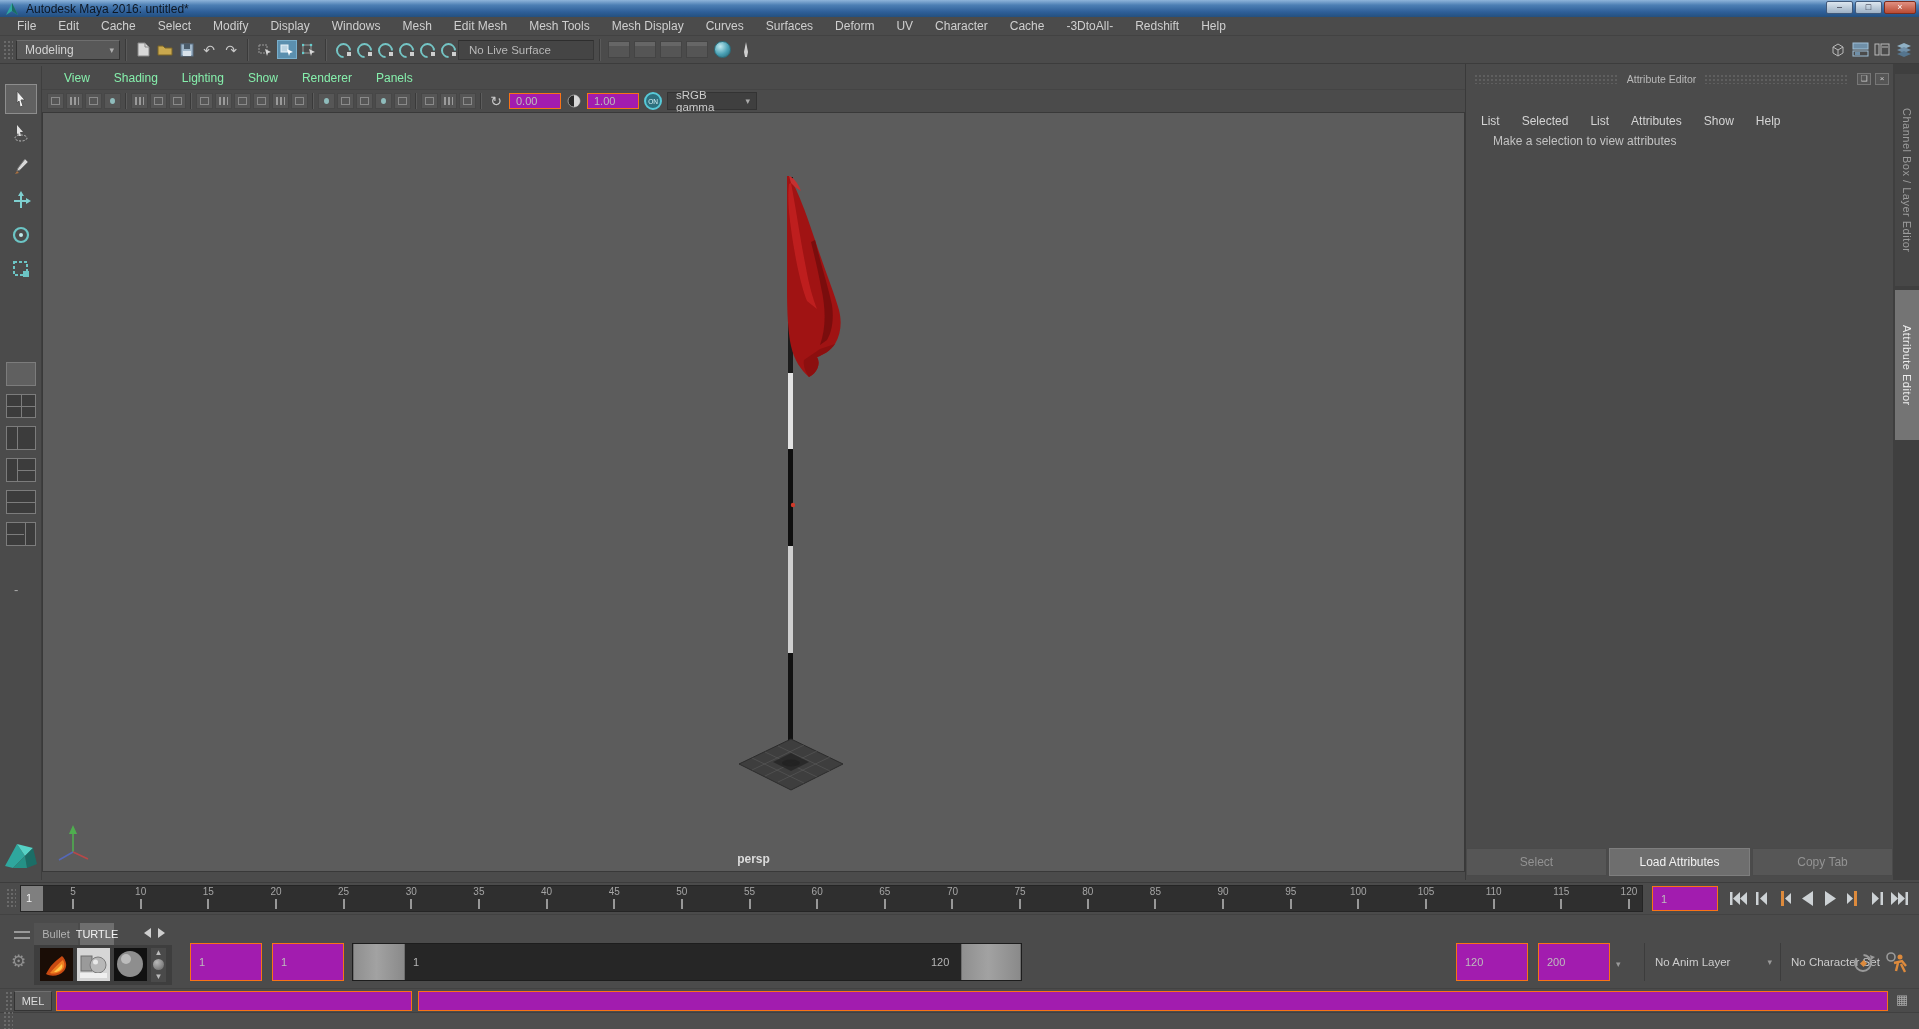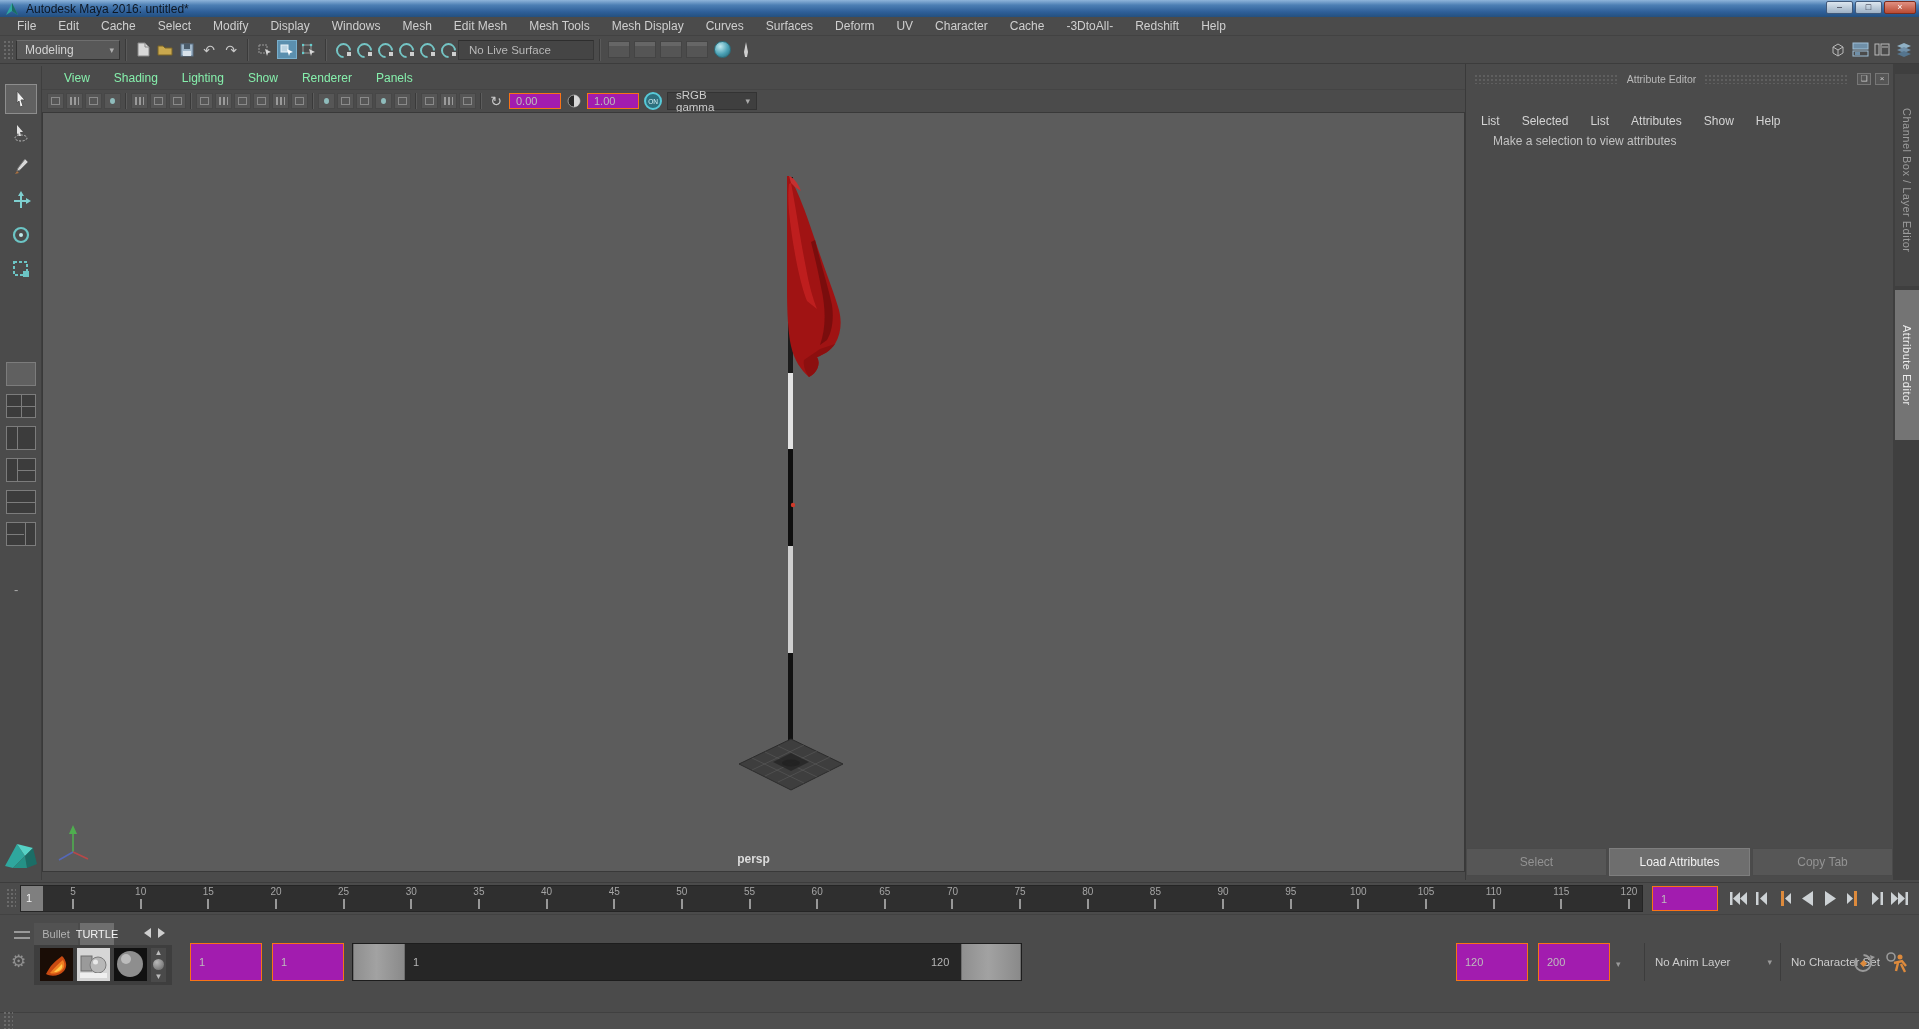--- a/index.html
+++ b/index.html
@@ -712,18 +712,25 @@
     </div>
     <div class="abs" style="left:1884px; top:36px">
       <svg width="26" height="24">
           <circle cx="7" cy="6" r="4" fill="none" stroke="#9a9a9a" stroke-width="1.6"></circle>
           <circle cx="16" cy="6" r="2.5" fill="#dd8a3c"></circle>
           <path d="M10,12 L18,10 L22,15 M14,12 L12,20 M17,13 L21,21" stroke="#dd8a3c" stroke-width="2.4" fill="none"></path>
         </svg>
     </div>
   </div>
 
+  <div id="cmd-row" class="abs">
+    <div class="grip" style="position:absolute; left:2px; top:2px"></div>
+    <div id="mel-btn">MEL</div>
+    <div class="field" id="mel-input"></div>
+    <div class="field" id="cmd-output"></div>
+    <div class="abs" style="left:1896px; top:3px; font-size:13px; color:#a8a8a8">▦</div>
+  </div>
 
   <div id="helpline" class="abs">
     <div class="grip"></div>
   </div>
 
 </div>
 
 </body></html>

